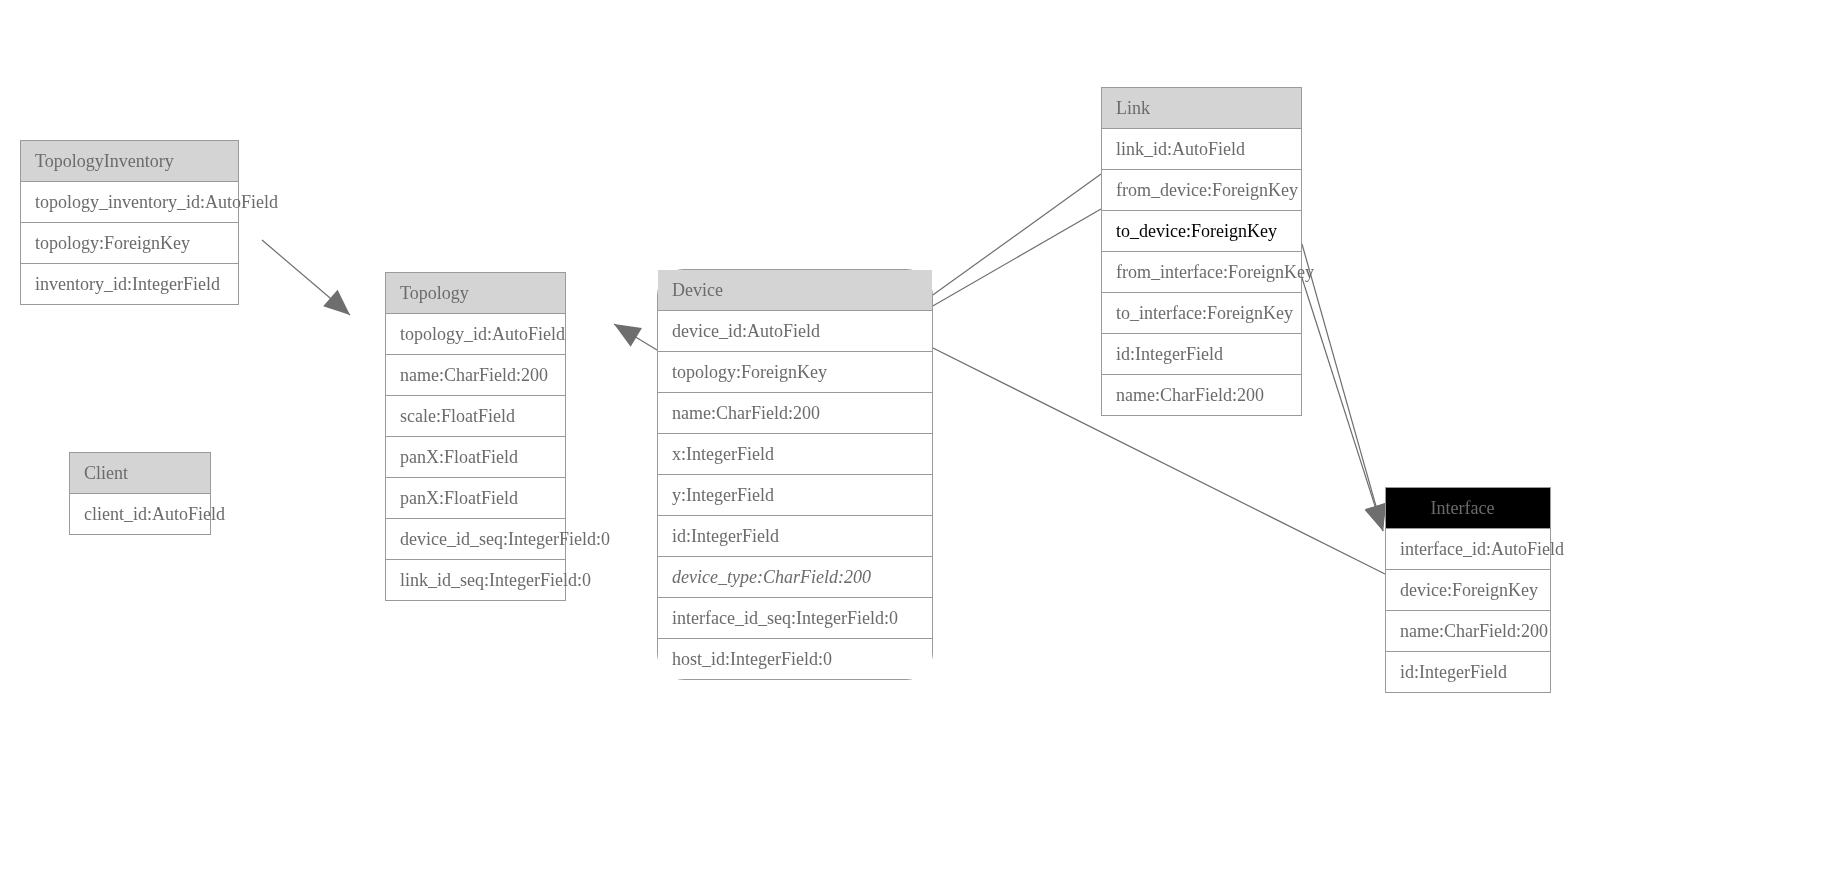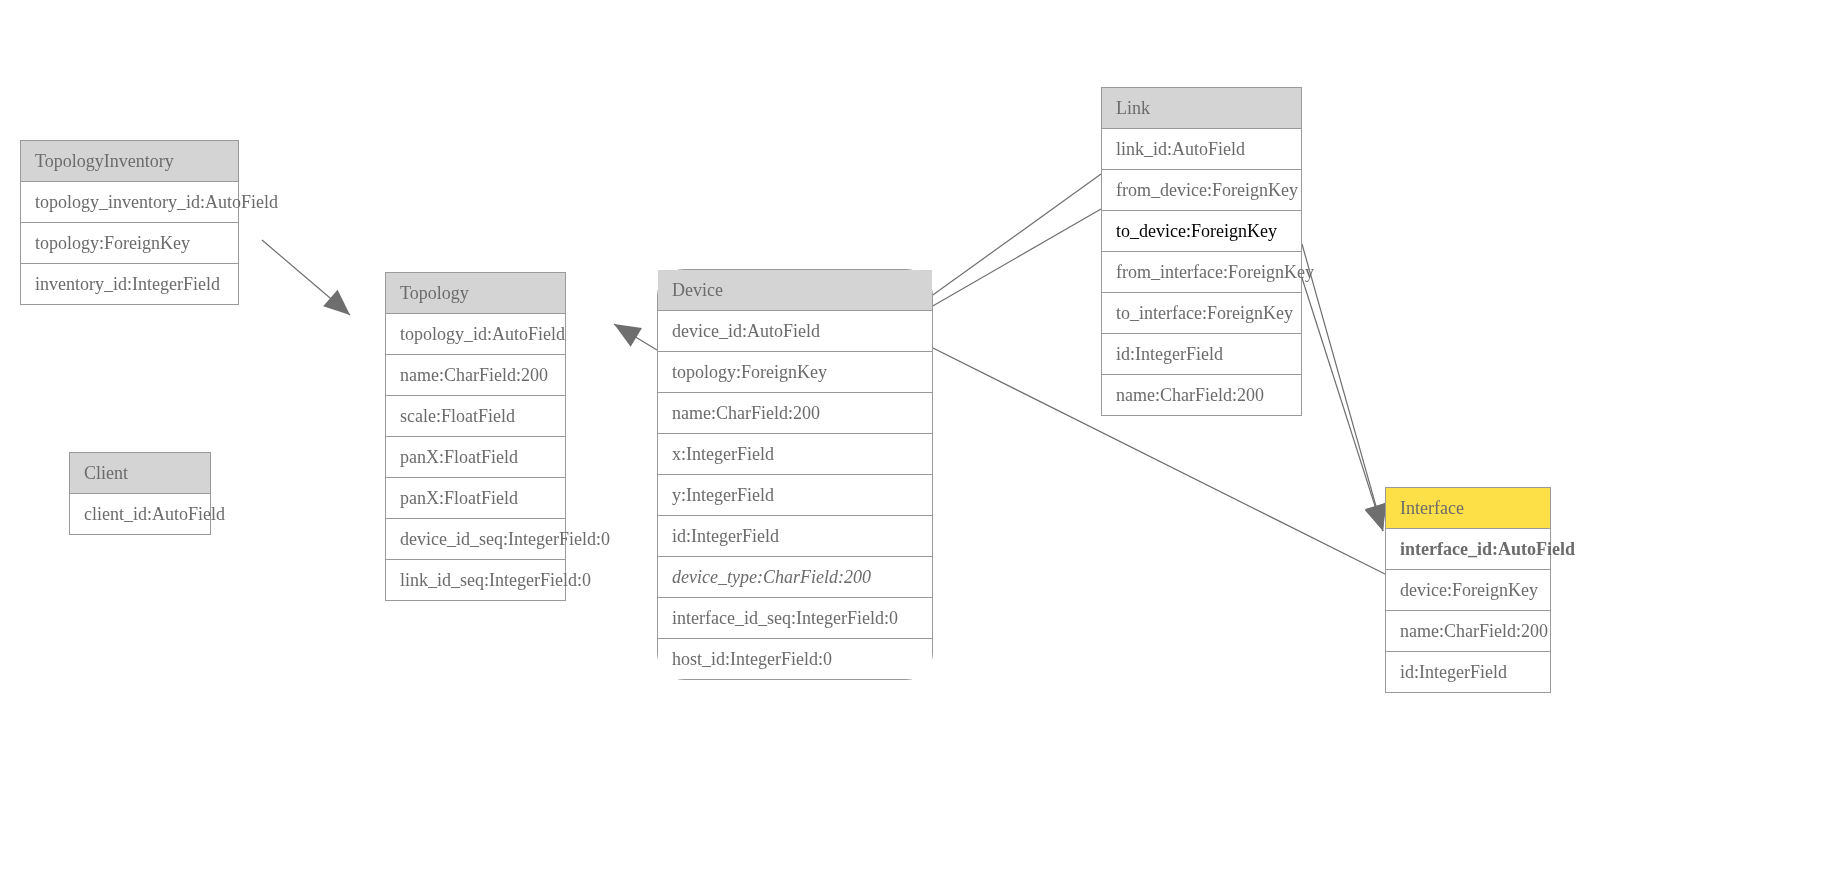--- a/index.html
+++ b/index.html
@@ -130,21 +130,21 @@
         <div class="entity-title" style="background: rgb(212, 212, 212); border-bottom-color: rgb(154, 154, 154); color: rgb(107, 107, 107);">Link</div>
         <div class="entity-field" style="border-bottom-color: rgb(154, 154, 154); color: rgb(107, 107, 107);">link_id:AutoField</div>
         <div class="entity-field" style="border-bottom-color: rgb(154, 154, 154); color: rgb(107, 107, 107);">from_device:ForeignKey</div>
         <div class="entity-field" style="border-bottom-color: rgb(154, 154, 154); color: #000000;">to_device:ForeignKey</div>
         <div class="entity-field" style="border-bottom-color: rgb(154, 154, 154); color: rgb(107, 107, 107);">from_interface:ForeignKey</div>
         <div class="entity-field" style="border-bottom-color: rgb(154, 154, 154); color: rgb(107, 107, 107);">to_interface:ForeignKey</div>
         <div class="entity-field" style="border-bottom-color: rgb(154, 154, 154); color: rgb(107, 107, 107);">id:IntegerField</div>
         <div class="entity-field" style="border-bottom-color: rgb(154, 154, 154); color: rgb(107, 107, 107);">name:CharField:200</div>
       </div>
       <div class="entity" style="left: 1385px; top: 487px; width: 166px; border-color: rgb(154, 154, 154);">
-        <div class="entity-title" style="background: #fde047; border-bottom-color: rgb(154, 154, 154); color: rgb(107, 107, 107);">Interface</div>
-        <div class="entity-field" style="border-bottom-color: rgb(154, 154, 154); color: rgb(107, 107, 107); font-weight: bold;">interface_id:AutoField</div>
+        <div class="entity-title" style="background: #000000; border-bottom-color: rgb(154, 154, 154); color: rgb(107, 107, 107); text-align: center;">Interface</div>
+        <div class="entity-field" style="border-bottom-color: rgb(154, 154, 154); color: rgb(107, 107, 107);">interface_id:AutoField</div>
         <div class="entity-field" style="border-bottom-color: rgb(154, 154, 154); color: rgb(107, 107, 107);">device:ForeignKey</div>
         <div class="entity-field" style="border-bottom-color: rgb(154, 154, 154); color: rgb(107, 107, 107);">name:CharField:200</div>
         <div class="entity-field" style="border-bottom-color: rgb(154, 154, 154); color: rgb(107, 107, 107);">id:IntegerField</div>
       </div>
     </div>
 
 </div>
 
 </body></html>

